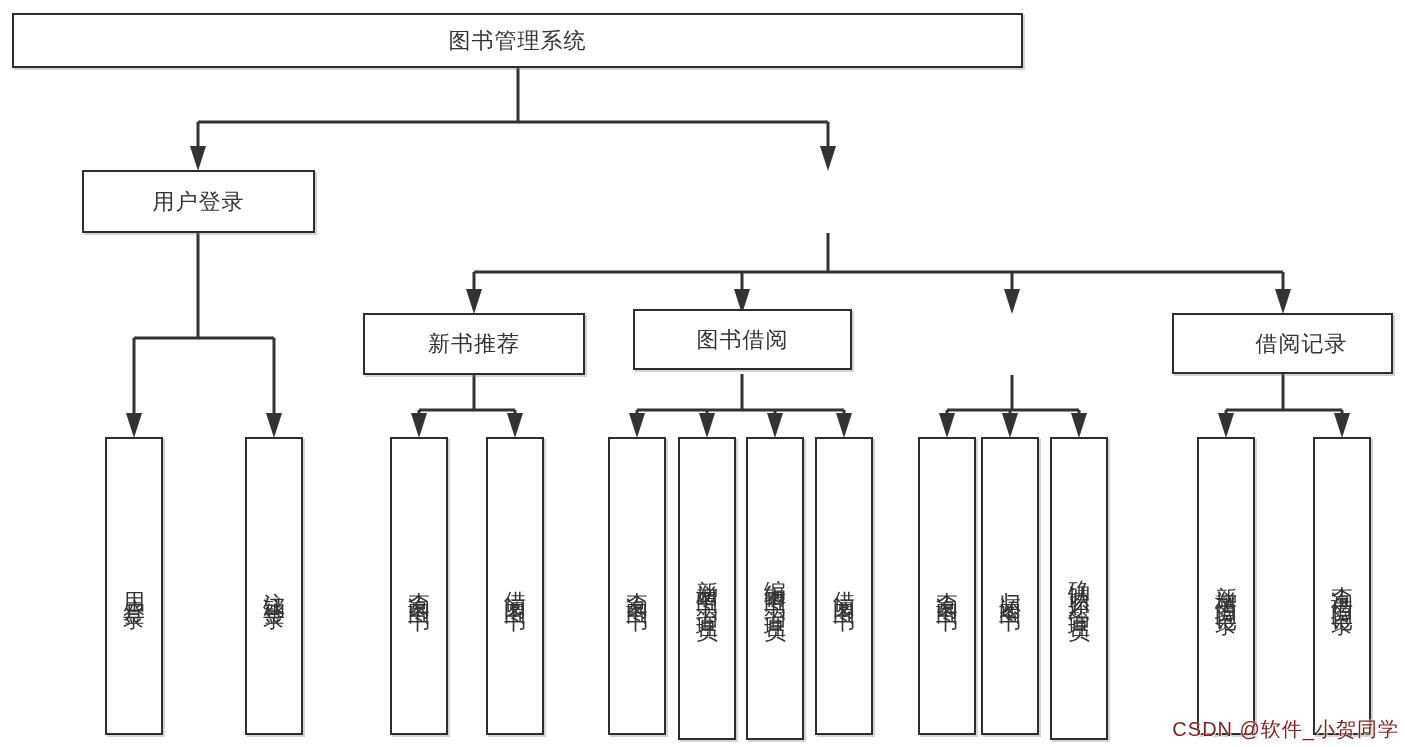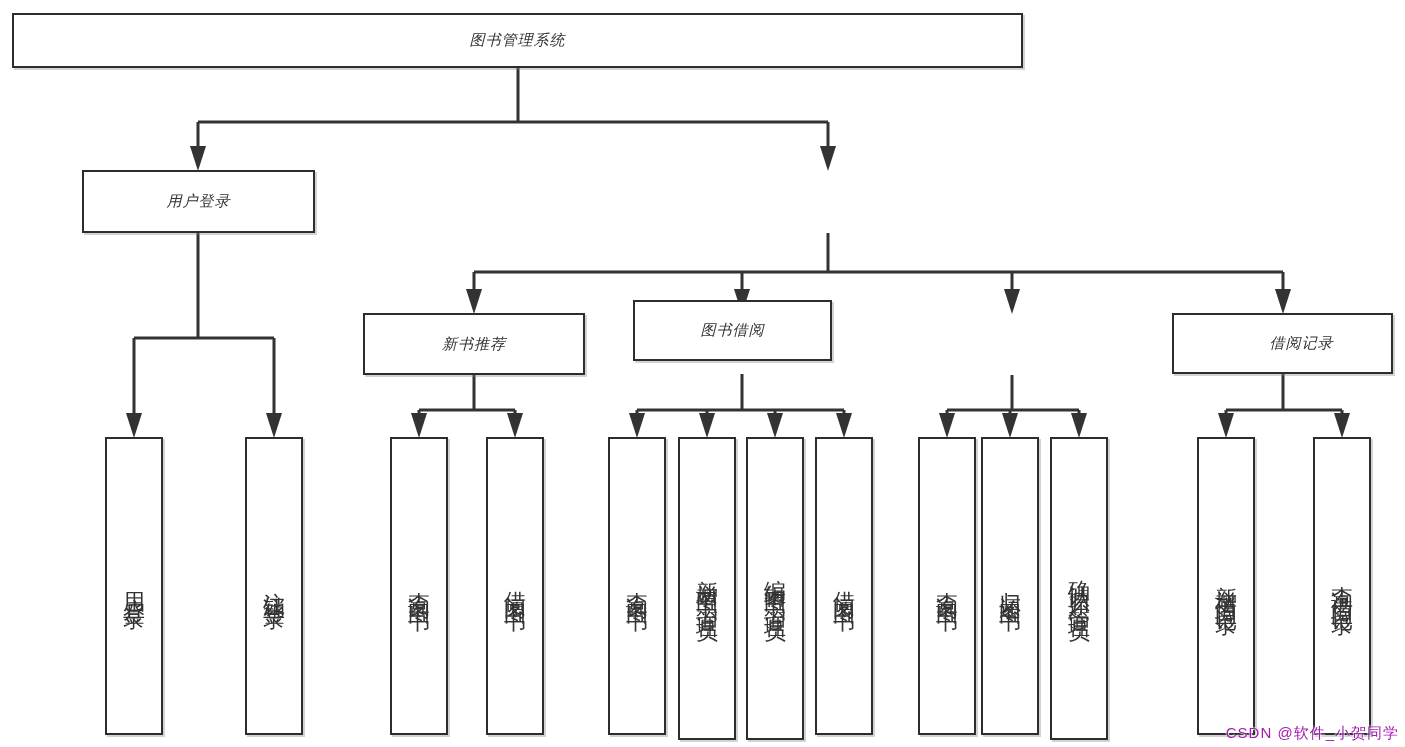--- a/index.html
+++ b/index.html
@@ -27,40 +27,39 @@
     background: #ffffff;
     border: 2.5px solid #2d2d2d;
     box-shadow: 2px 2px 0 rgba(130,130,130,0.35);
     display: flex;
     align-items: center;
     justify-content: center;
     color: #333333;
     z-index: 2;
   }
   .h-node {
-    font-size: 15px;
+    font-size: 22px;
     letter-spacing: 1px;
     white-space: nowrap;
-    font-style: italic;
   }
   .v-node span {
     writing-mode: vertical-rl;
     text-orientation: mixed;
     font-size: 22px;
     line-height: 1;
     letter-spacing: 6px;
     color: #333333;
   }
   .watermark {
     position: absolute;
     right: 6px;
     bottom: 4px;
-    font-size: 15px;
+    font-size: 20px;
     letter-spacing: 1px;
-    color: #a21caf;
+    color: #7f1d1d;
     z-index: 5;
     text-shadow: 1px 1px 1px rgba(255,255,255,0.95), -1px -1px 1px rgba(255,255,255,0.7);
     white-space: nowrap;
   }
 </style>
 </head>
 <body>
 
 <div class="stage">
 
@@ -105,21 +104,21 @@
       <polygon points="1218,413 1234,413 1226,438" fill="#333333" stroke="none"></polygon>
       <polygon points="1334,413 1350,413 1342,438" fill="#333333" stroke="none"></polygon>
     </g>
   </svg>
 
   <div class="node h-node" style="left:12px; top:13px; width:1011px; height:55px;">图书管理系统</div>
 
   <div class="node h-node" style="left:82px; top:170px; width:233px; height:63px;">用户登录</div>
 
   <div class="node h-node" style="left:363px; top:313px; width:222px; height:62px;text-align:center;">新书推荐</div>
-  <div class="node h-node" style="left:633px; top:300px; width:199px; height:61px;">图书借阅</div>
+  <div class="node h-node" style="left:633px; top:309px; width:219px; height:61px;">图书借阅</div>
   <div class="node h-node" style="left:1172px; top:313px; width:221px; height:61px;padding-left:38px;">借阅记录</div>
 
   <div class="node v-node" style="left:105px; top:437px; width:58px; height:298px;">
     <span>用户登录</span>
   </div>
   <div class="node v-node" style="left:245px; top:437px; width:58px; height:298px;">
     <span>注销登录</span>
   </div>
 
   <div class="node v-node" style="left:390px; top:437px; width:58px; height:298px;">

